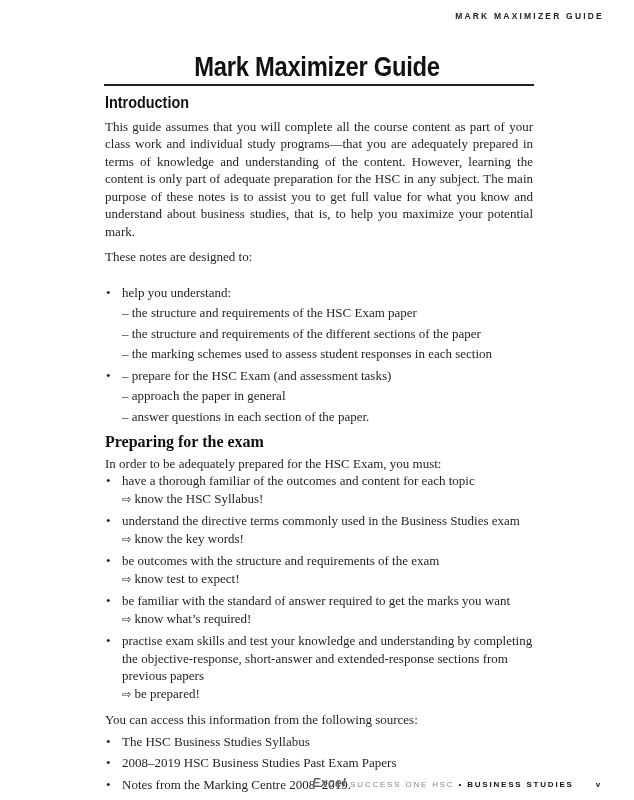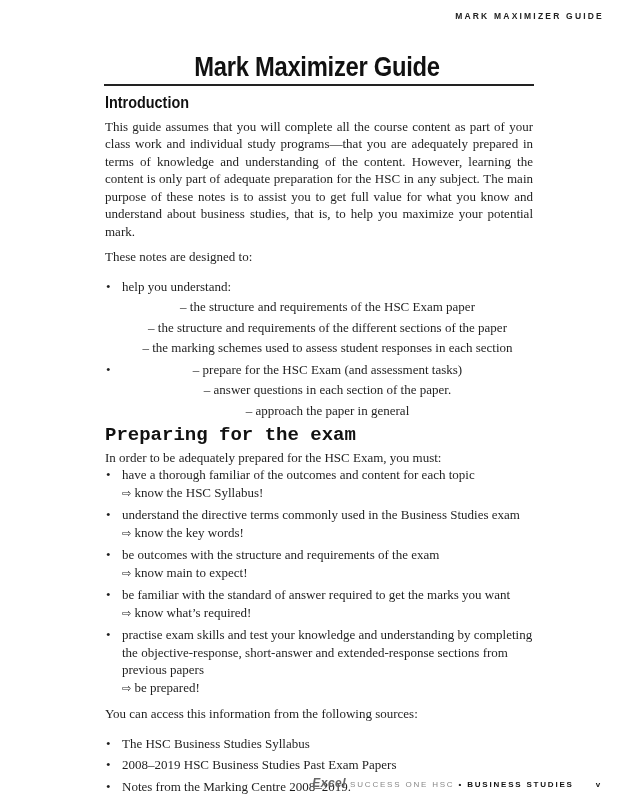--- a/index.html
+++ b/index.html
@@ -2,61 +2,61 @@
 <html><head>
 <meta charset="utf-8">
 <style>
   html, body { margin:0; padding:0; background:#ffffff; }
   body { width:634px; height:800px; position:relative; overflow:hidden; color:#1a1a1a; }
   .running-head { position:absolute; top:11px; right:30px; font-family:"Liberation Sans", sans-serif; font-weight:bold; font-size:8.5px; letter-spacing:2.2px; color:#222; }
   .page-title { position:absolute; top:52px; left:105px; width:424px; text-align:center; font-family:"Liberation Sans", sans-serif; font-weight:bold; font-size:27px; letter-spacing:-0.3px; color:#111; transform:scaleX(0.88); transform-origin:center; }
   .title-rule { position:absolute; top:84px; left:104px; width:430px; height:1.5px; background:#222; }
   .content { position:absolute; top:92px; left:105px; width:428px; font-family:"Liberation Serif", serif; font-size:13px; line-height:17.5px; color:#1f1f1f; }
   h2.sec1 { font-family:"Liberation Sans", sans-serif; font-weight:bold; font-size:16px; margin:2px 0 6px 0; color:#111; transform:scaleX(0.9); transform-origin:left; }
-  h2.sec2 { font-family:Liberation Mono, monospace; font-weight:bold; font-size:19px; margin:8px 0 4px 0; color:#111; }
+  h2.sec2 { font-family:Liberation Serif, serif; font-weight:bold; font-size:16px; margin:8px 0 4px 0; color:#111; }
   p { margin:0 0 8px 0; text-align:justify; }
   ul.b { list-style:none; margin:0 0 8px 0; padding:0; }
   ul.b > li { position:relative; padding-left:17px; margin-bottom:4px; }
   ul.b > li > .dot { position:absolute; left:1px; top:0; }
-  ul.d { list-style:none; margin:0; padding:0;text-align:center; }
+  ul.d { list-style:none; margin:0; padding:0; }
   ul.d > li { margin:3px 0 0 0; padding:0; }
   .arrow { font-family:"DejaVu Sans", sans-serif; font-size:11px; }
   .footer { position:absolute; top:776px; right:32px; font-family:"Liberation Sans", sans-serif; font-size:8px; letter-spacing:1.8px; color:#888; }
   .footer .brand { font-family:Liberation Sans, sans-serif; font-style:italic; font-weight:bold; letter-spacing:0.5px; font-size:12px; color:#666; }
   .footer .subj { color:#111; font-weight:bold; }
   .footer .pg { color:#111; font-weight:bold; margin-left:18px; }
 </style>
 </head>
 <body>
 
 <div class="running-head">MARK MAXIMIZER GUIDE</div>
 
 <div class="page-title">Mark Maximizer Guide</div>
 <div class="title-rule"></div>
 
 <div class="content">
   <h2 class="sec1">Introduction</h2>
   <p>This guide assumes that you will complete all the course content as part of your class work and individual study programs—that you are adequately prepared in terms of knowledge and understanding of the content. However, learning the content is only part of adequate preparation for the HSC in any subject. The main purpose of these notes is to assist you to get full value for what you know and understand about business studies, that is, to help you maximize your potential mark.</p>
-  <p style="margin-bottom:12px">These notes are designed to:</p>
+  <p style="margin-bottom:18px">These notes are designed to:</p>
   <ul class="b">
     <li>
       <span class="dot">•</span>
       <span>help you understand:</span>
       <ul class="d">
         <li>– the structure and requirements of the HSC Exam paper</li>
         <li>– the structure and requirements of the different sections of the paper</li>
         <li>– the marking schemes used to assess student responses in each section</li>
       </ul>
     </li>
     <li>
       <span class="dot">•</span>
       <ul class="d">
         <li>– prepare for the HSC Exam (and assessment tasks)</li>
+        <li>– approach the paper in general</li>
         <li>– answer questions in each section of the paper.</li>
-        <li>– approach the paper in general</li>
       </ul>
     </li>
   </ul>
 
   <h2 class="sec2">Preparing for the exam</h2>
   <p style="margin-bottom:0">In order to be adequately prepared for the HSC Exam, you must:</p>
   <ul class="b">
     <li>
       <span class="dot">•</span>
       <span>have a thorough familiar of the outcomes and content for each topic</span><br>
@@ -66,37 +66,37 @@
     <li>
       <span class="dot">•</span>
       <span>understand the directive terms commonly used in the Business Studies exam</span><br>
       <span class="arrow">⇨</span>
       <span>know the key words!</span>
     </li>
     <li>
       <span class="dot">•</span>
       <span>be outcomes with the structure and requirements of the exam</span><br>
       <span class="arrow">⇨</span>
-      <span>know main to expect!</span>
+      <span>know test to expect!</span>
     </li>
     <li>
       <span class="dot">•</span>
       <span>be familiar with the standard of answer required to get the marks you want</span><br>
       <span class="arrow">⇨</span>
       <span>know what’s required!</span>
     </li>
     <li>
       <span class="dot">•</span>
       <span>practise exam skills and test your knowledge and understanding by completing the objective-response, short-answer and extended-response sections from previous papers</span><br>
       <span class="arrow">⇨</span>
       <span>be prepared!</span>
     </li>
   </ul>
 
-  <p style="margin-bottom:12px">You can access this information from the following sources:</p>
+  <p style="margin-bottom:4px">You can access this information from the following sources:</p>
   <ul class="b">
     <li><span class="dot">•</span><span>The HSC Business Studies Syllabus</span></li>
     <li><span class="dot">•</span><span>2008–2019 HSC Business Studies Past Exam Papers</span></li>
     <li><span class="dot">•</span><span>Notes from the Marking Centre 2008–2019.</span></li>
   </ul>
 
 </div>
 
 <div class="footer">
   <span class="brand">Excel</span>

